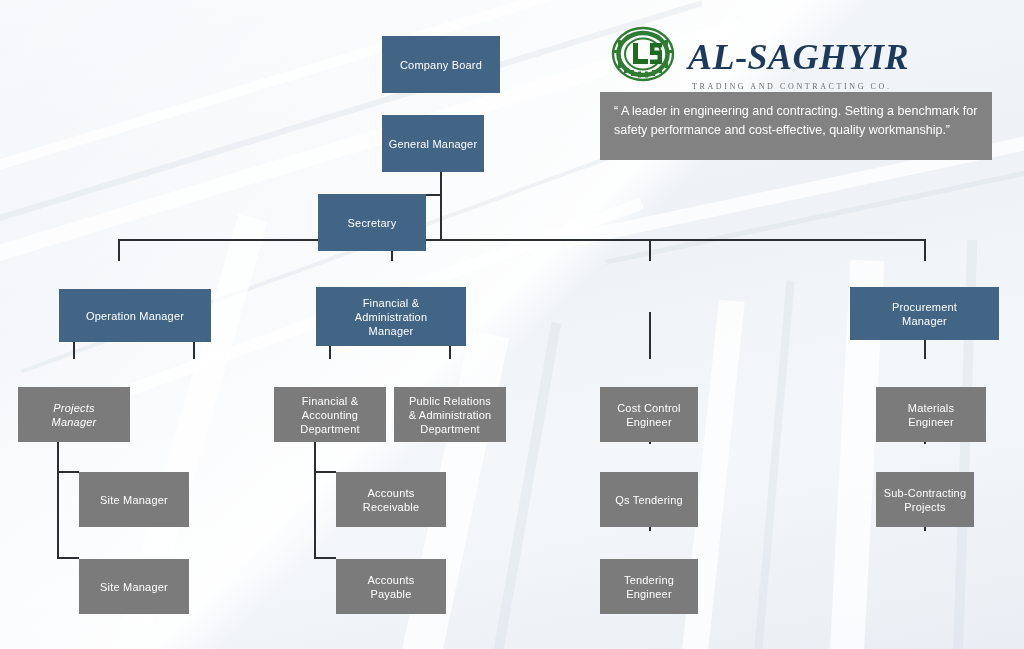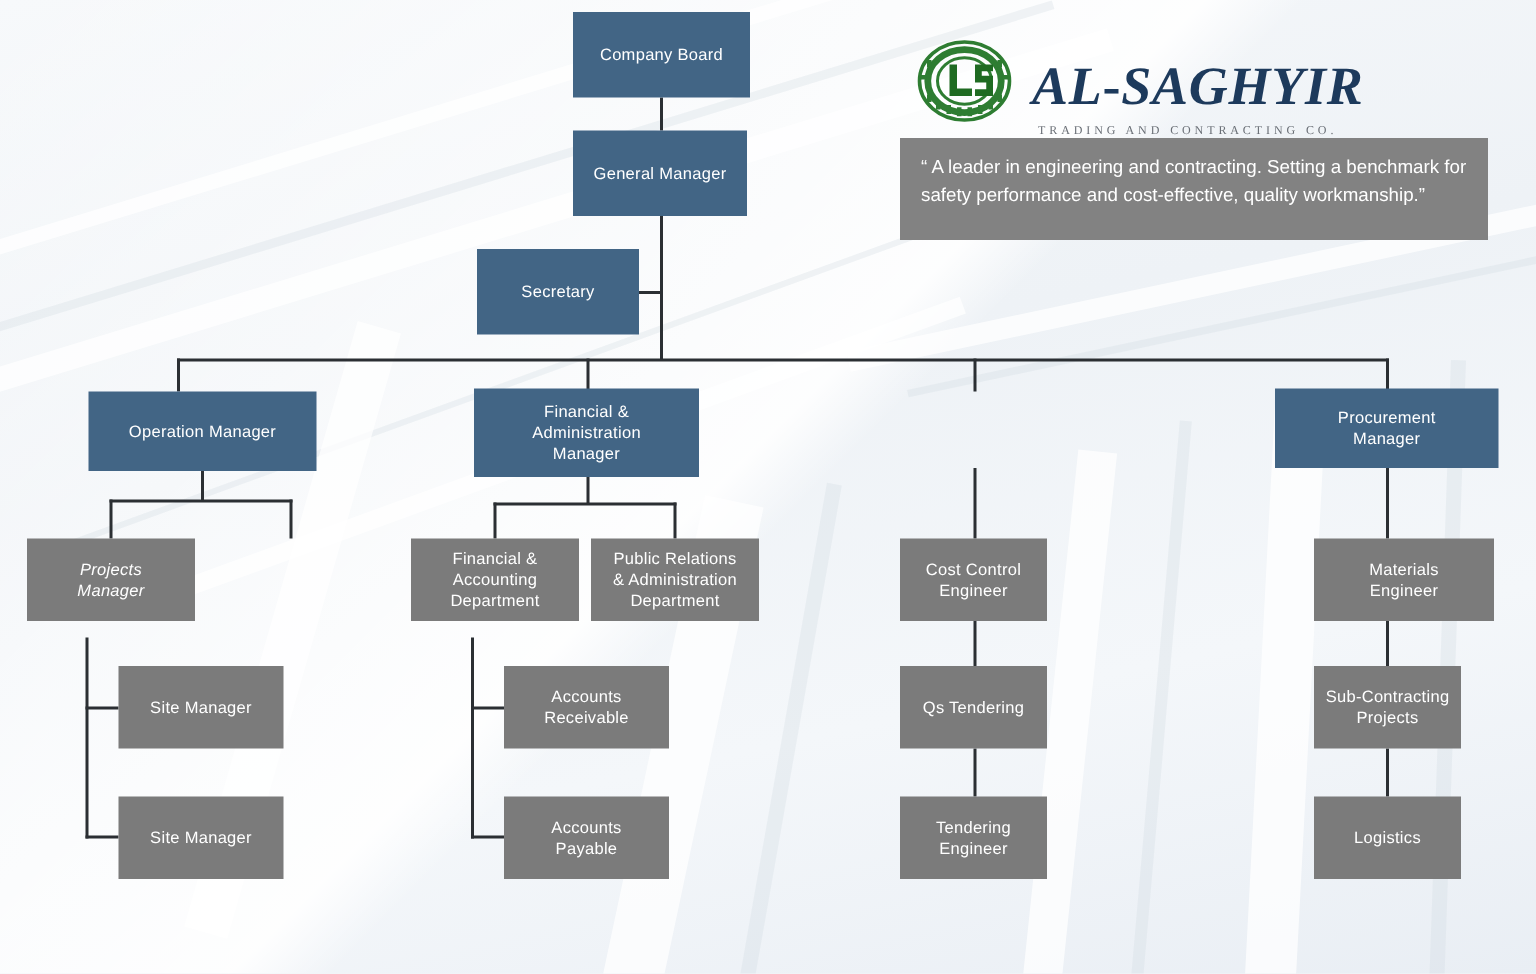--- a/index.html
+++ b/index.html
@@ -22,20 +22,21 @@
     position:absolute;
     display:flex;align-items:center;justify-content:center;
     text-align:center;
     color:#ffffff;
     font-size:11px;
     line-height:14px;
     letter-spacing:.2px;
     box-sizing:border-box;
     padding:0 4px;
     z-index:4;
+    margin-top:28px;
   }
   .blue{background:#426585;}
   .gray{background:#7b7b7b;}
 
   .conn{position:absolute;background:#2b2f33;z-index:3;}
   .vline{width:2px;}
   .hline{height:2px;}
 
   
   #brand{position:absolute;left:600px;top:22px;width:392px;height:70px;z-index:6;}
@@ -110,21 +111,21 @@
         </g>
       </svg>
     </div>
     <div id="brand-name"><span>AL</span><span class="dash">-</span><span>SAGHYIR</span></div>
     <div id="brand-tagline">TRADING AND CONTRACTING CO.</div>
   </div>
 
   <div class="node blue" style="left:382px;top:8px;width:118px;height:57px;">Company Board</div>
   <div class="conn vline" style="left:440px;top:65px;height:22px;"></div>
 
-  <div class="node blue" style="left:382px;top:87px;width:116px;height:57px;">General Manager</div>
+  <div class="node blue" style="left:382px;top:87px;width:102px;height:57px;">General Manager</div>
 
   <div class="conn vline" style="left:440px;top:144px;height:96px;"></div>
 
   <div class="node blue" style="left:318px;top:166px;width:108px;height:57px;">Secretary</div>
   <div class="conn hline" style="left:426px;top:194px;width:16px;"></div>
 
   <div class="conn hline" style="left:118px;top:239px;width:808px;"></div>
   <div class="conn vline" style="left:118px;top:239px;height:22px;"></div>
   <div class="conn vline" style="left:391px;top:239px;height:22px;"></div>
   <div class="conn vline" style="left:649px;top:239px;height:22px;"></div>
@@ -155,21 +156,21 @@
 
   <div class="node gray" style="left:274px;top:359px;width:112px;height:55px;white-space:pre-line;">Financial &amp;
 Accounting
 Department</div>
   <div class="node gray" style="left:394px;top:359px;width:112px;height:55px;white-space:pre-line;">Public Relations
 &amp; Administration
 Department</div>
 
   <div class="node gray" style="left:600px;top:359px;width:98px;height:55px;white-space:pre-line;">Cost Control
 Engineer</div>
-  <div class="node gray" style="left:876px;top:359px;width:120px;height:55px;white-space:pre-line;text-align:center;">Materials
+  <div class="node gray" style="left:876px;top:359px;width:110px;height:55px;white-space:pre-line;text-align:center;">Materials
 Engineer</div>
 
   <div class="conn vline" style="left:57px;top:425px;height:134px;"></div>
   <div class="conn hline" style="left:57px;top:471px;width:22px;"></div>
   <div class="conn hline" style="left:57px;top:557px;width:22px;"></div>
 
   <div class="node gray" style="left:79px;top:444px;width:110px;height:55px;">Site Manager</div>
   <div class="node gray" style="left:79px;top:531px;width:110px;height:55px;">Site Manager</div>
 
   <div class="conn vline" style="left:314px;top:425px;height:134px;"></div>
@@ -184,15 +185,14 @@
   <div class="conn vline" style="left:649px;top:414px;height:30px;"></div>
   <div class="node gray" style="left:600px;top:444px;width:98px;height:55px;">Qs Tendering</div>
   <div class="conn vline" style="left:649px;top:499px;height:32px;"></div>
   <div class="node gray" style="left:600px;top:531px;width:98px;height:55px;white-space:pre-line;text-align:center;">Tendering
 Engineer</div>
 
   <div class="conn vline" style="left:924px;top:414px;height:30px;"></div>
   <div class="node gray" style="left:876px;top:444px;width:98px;height:55px;white-space:pre-line;">Sub-Contracting
 Projects</div>
   <div class="conn vline" style="left:924px;top:499px;height:32px;"></div>
-  <div class="node gray" style="left:876px;top:531px;width:98px;height:55px;">Logistics</div>
 
 </div>
 
 </body></html>

